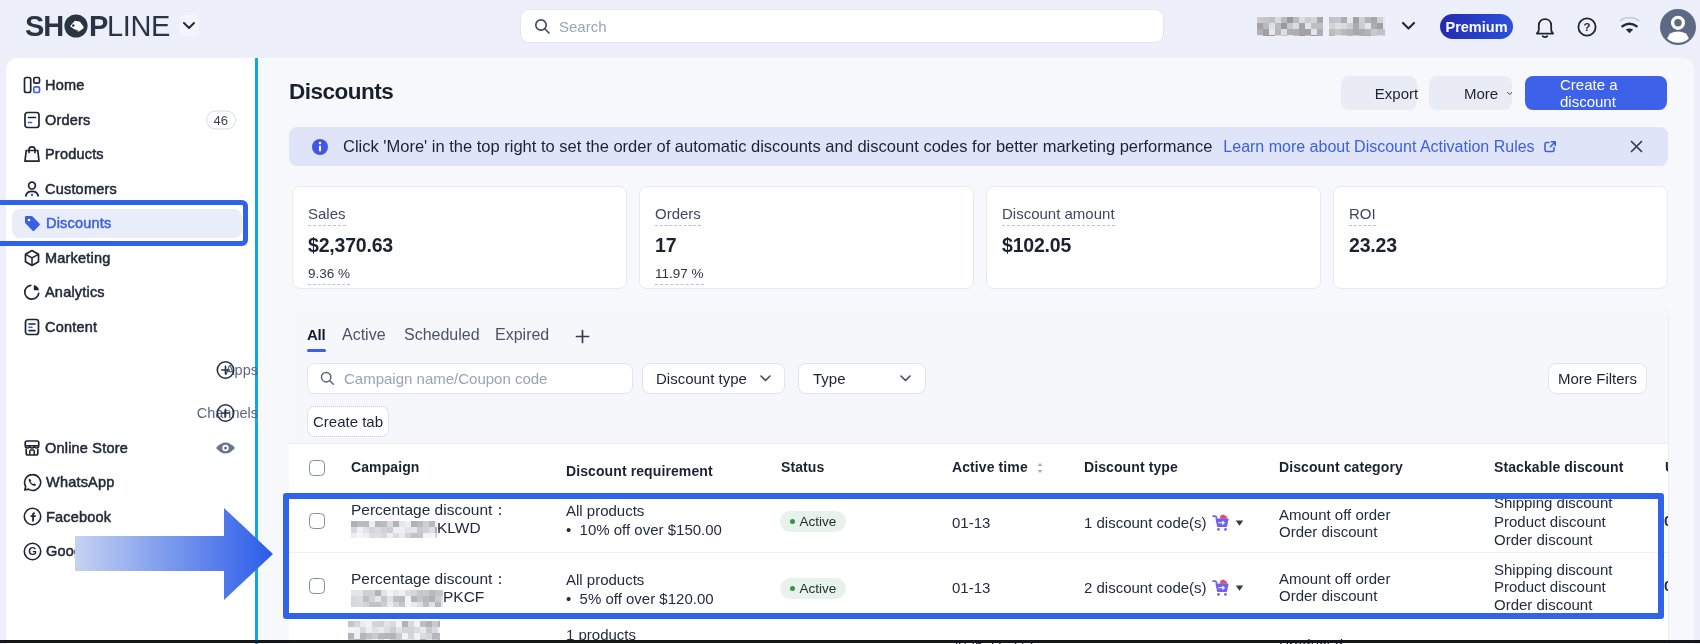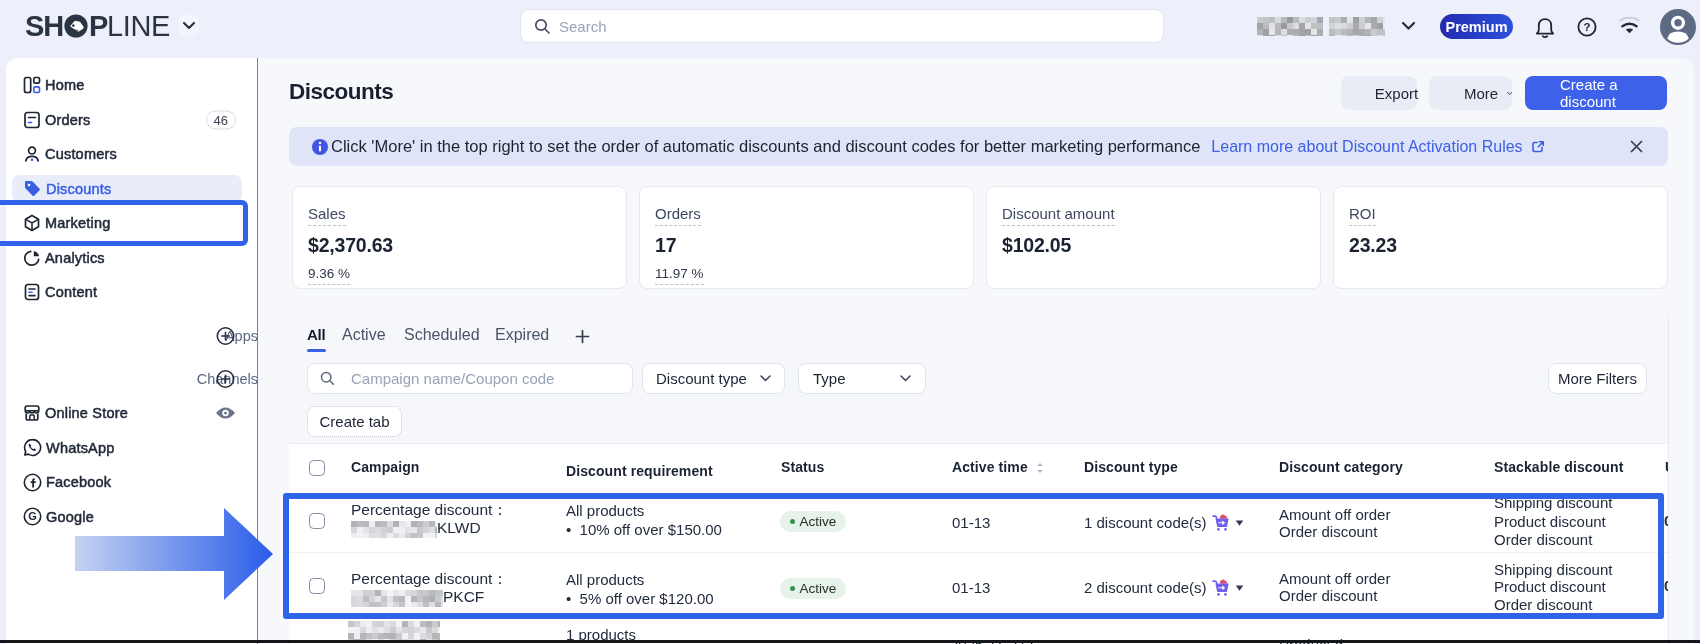--- a/index.html
+++ b/index.html
@@ -15,21 +15,21 @@
 .hsearch { position:absolute; left:520px; top:9px; width:644px; height:34px; background:#fff; border:1px solid #e3e6f0; border-radius:9px; display:flex; align-items:center; padding-left:13px; }
 .hsearch span { color:#9aa3b8; font-size:15px; margin-left:8px; }
 .mosaic { position:absolute; }
 .acct-chev { position:absolute; left:1401px; top:21px; }
 .premium { position:absolute; left:1440px; top:14px; width:73px; height:25px; border-radius:13px; background:linear-gradient(90deg,#232aae,#2b51dd); color:#fff; font-size:14.5px; font-weight:700; display:flex; align-items:center; justify-content:center; }
 .hicon { position:absolute; top:17px; }
 .avatar { position:absolute; left:1660px; top:9px; width:36px; height:36px; border-radius:50%; background:#5d6a83; overflow:hidden; }
 
 
 .frame { position:absolute; left:6px; top:58px; width:1688px; height:586px; background:#f7f8fc; border-radius:12px 12px 0 0; overflow:hidden; }
-.sidebar { position:absolute; left:0; top:0; width:252px; height:586px; background:#fff; border-right:1px solid #0ea5e9; }
+.sidebar { position:absolute; left:0; top:0; width:252px; height:586px; background:#fff; border-right:3px solid #0ea5e9; }
 .nav { position:absolute; left:0; top:10px; width:252px; }
 .nav-item { height:34.5px; display:flex; align-items:center; position:relative; padding-left:17px; }
 .nav-item .txt { margin-left:4px; font-size:14.5px; font-weight:400; color:#222a39; letter-spacing:0.2px; -webkit-text-stroke:0.5px #222a39; }
 .nav-item .ric { position:absolute; right:22px; top:50%; transform:translateY(-50%); }
 .nav-item.sel { }
 .selpill { position:absolute; left:6px; right:16px; top:3px; bottom:3px; background:#e9edfa; border-radius:8px; }
 .nav-item.sel .txt { color:#3a5fe5; -webkit-text-stroke:0.5px #3a5fe5; }
 .badge46 { font-size:13px; color:#3c4454; border:1px solid #d7dbe4; border-radius:10px; padding:1px 7px; background:#fff; }
 .sec { height:34.5px; display:flex; align-items:center; position:relative; padding-left:1px;justify-content:flex-end; }
 .sec .txt { font-size:14.5px; font-weight:400; color:#5a6784; }
@@ -224,20 +224,27 @@
           <svg width="18" height="18" viewBox="0 0 18 18">
             <rect x="2" y="1.5" width="14" height="15" rx="2.5" fill="none" stroke="#1d2532" stroke-width="1.7"></rect>
             <path d="M5.5 11.5 L8.5 11.5" stroke="#3a5fe5" stroke-width="1.7" stroke-linecap="round"></path>
             <path d="M5.5 6.5 L12.5 6.5" stroke="#1d2532" stroke-width="1.7" stroke-linecap="round"></path>
           </svg>
           <span class="txt">Orders</span>
           <span class="ric badge46">46</span>
         </div>
       <div class="nav-item">
           <svg width="18" height="18" viewBox="0 0 18 18">
+            <path d="M3.2 5.5 L14.8 5.5 L16 16.2 L2 16.2 Z" fill="none" stroke="#1d2532" stroke-width="1.7" stroke-linejoin="round"></path>
+            <path d="M6 7.5 L6 4.5 Q6 1.8 9 1.8 Q12 1.8 12 4.5 L12 7.5" fill="none" stroke="#1d2532" stroke-width="1.7" stroke-linecap="round"></path>
+          </svg>
+          <span class="txt">Products</span>
+        </div>
+      <div class="nav-item">
+          <svg width="18" height="18" viewBox="0 0 18 18">
             <circle cx="9" cy="5.6" r="3.4" fill="none" stroke="#1d2532" stroke-width="1.7"></circle>
             <path d="M2.8 16 Q3.6 11.4 9 11.4 Q14.4 11.4 15.2 16" fill="none" stroke="#1d2532" stroke-width="1.7" stroke-linecap="round"></path>
             <circle cx="9" cy="14.8" r="1.3" fill="#3a5fe5"></circle>
           </svg>
           <span class="txt">Customers</span>
         </div>
       <div class="nav-item sel">
           <div class="selpill"></div>
           <svg style="position:relative" width="19" height="19" viewBox="0 0 19 19">
             <path d="M2 8.2 L2 3.4 Q2 2 3.4 2 L8.2 2 Q9 2 9.6 2.6 L16.4 9.4 Q17.4 10.4 16.4 11.4 L11.4 16.4 Q10.4 17.4 9.4 16.4 L2.6 9.6 Q2 9 2 8.2 Z" fill="#3a5fe5"></path>
@@ -326,21 +333,21 @@
           <path d="M1 1 L5.5 5.5 L10 1" stroke="#273041" stroke-width="1.8" fill="none" stroke-linecap="round" stroke-linejoin="round"></path>
         </svg></div>
     <div class="btn blue" style="left:1266px; top:18px; width:142px;">Create a discount</div>
 
     <div class="banner">
       <svg width="18" height="18" viewBox="0 0 18 18">
           <circle cx="9" cy="9" r="8" fill="#4156e2"></circle>
           <rect x="8" y="7.6" width="2" height="6" rx="1" fill="#fff"></rect>
           <circle cx="9" cy="5" r="1.2" fill="#fff"></circle>
         </svg>
-      <span style="margin-left:2px">Click 'More' in the top right to set the order of automatic discounts and discount codes for better marketing performance</span>
+      <span style="margin-left:14px">Click 'More' in the top right to set the order of automatic discounts and discount codes for better marketing performance</span>
       <a href="#">Learn more about Discount Activation Rules</a>
       <svg style="margin-left:7px" width="16" height="16" viewBox="0 0 16 16">
           <path d="M7 3.5 L4.5 3.5 Q3 3.5 3 5 L3 11 Q3 12.5 4.5 12.5 L10.5 12.5 Q12 12.5 12 11 L12 8.5" stroke="#3b5fe6" stroke-width="1.6" fill="none" stroke-linecap="round"></path>
           <path d="M9.5 2.8 L13.2 2.8 L13.2 6.5 M13 3 L8.3 7.7" stroke="#3b5fe6" stroke-width="1.6" fill="none" stroke-linecap="round" stroke-linejoin="round"></path>
         </svg>
       <svg style="position:absolute; right:24px; top:12px" width="15" height="15" viewBox="0 0 15 15">
           <path d="M2.5 2.5 L12.5 12.5 M12.5 2.5 L2.5 12.5" stroke="#333b4c" stroke-width="1.7" stroke-linecap="round"></path>
         </svg>
     </div>
 
@@ -360,36 +367,36 @@
       <svg style="position:absolute; left:286px; top:22px" width="15" height="15" viewBox="0 0 15 15">
           <path d="M7.5 1.5 L7.5 13.5 M1.5 7.5 L13.5 7.5" stroke="#333b4c" stroke-width="1.7" stroke-linecap="round"></path>
         </svg>
       <div class="tabline"></div>
 
       <div class="finput" style="left:18px; width:326px; padding-left:12px;">
           <svg width="15" height="15" viewBox="0 0 15 15">
             <circle cx="6.2" cy="6.2" r="4.7" stroke="#5a6478" stroke-width="1.5" fill="none"></circle>
             <path d="M9.8 9.8 L13.3 13.3" stroke="#5a6478" stroke-width="1.5" stroke-linecap="round"></path>
           </svg>
-          <span class="ph" style="margin-left:16px">Campaign name/Coupon code</span>
+          <span class="ph" style="margin-left:9px">Campaign name/Coupon code</span>
         </div>
       <div class="finput" style="left:353px; width:143px; padding:0 13px; justify-content:space-between;">
           <span>Discount type</span>
           <svg width="11" height="7" viewBox="0 0 11 7">
             <path d="M1 1 L5.5 5.5 L10 1" stroke="#434d62" stroke-width="1.6" fill="none" stroke-linecap="round" stroke-linejoin="round"></path>
           </svg>
         </div>
       <div class="finput" style="left:509px; width:128px; padding:0 14px; justify-content:space-between;">
           <span>Type</span>
           <svg width="11" height="7" viewBox="0 0 11 7">
             <path d="M1 1 L5.5 5.5 L10 1" stroke="#434d62" stroke-width="1.6" fill="none" stroke-linecap="round" stroke-linejoin="round"></path>
           </svg>
         </div>
       <div class="finput" style="left:1259px; width:99px; justify-content:center; font-weight:400;">More Filters</div>
-      <div class="finput" style="left:18px; top:99px; width:95px; justify-content:center; border:1px dotted #c2c8d6;">Create tab</div>
+      <div class="finput" style="left:18px; top:99px; width:82px; justify-content:center; border:1px dotted #c2c8d6;">Create tab</div>
 
       <div class="chk" style="left:20px; top:153px"></div>
       <span class="hcell" style="left:62px; top:152px">Campaign</span>
       <span class="hcell" style="left:277px; top:156px">Discount requirement</span>
       <span class="hcell" style="left:492px; top:152px">Status</span>
       <span class="hcell" style="left:663px; top:152px">Active time</span>
       <svg style="position:absolute; left:747px; top:155px" width="8" height="12" viewBox="0 0 9 13">
           <path d="M4.5 0.8 L7.6 4.3 L1.4 4.3 Z" fill="#a9b1c2"></path>
           <path d="M4.5 12.2 L7.6 8.7 L1.4 8.7 Z" fill="#a9b1c2"></path>
         </svg>

